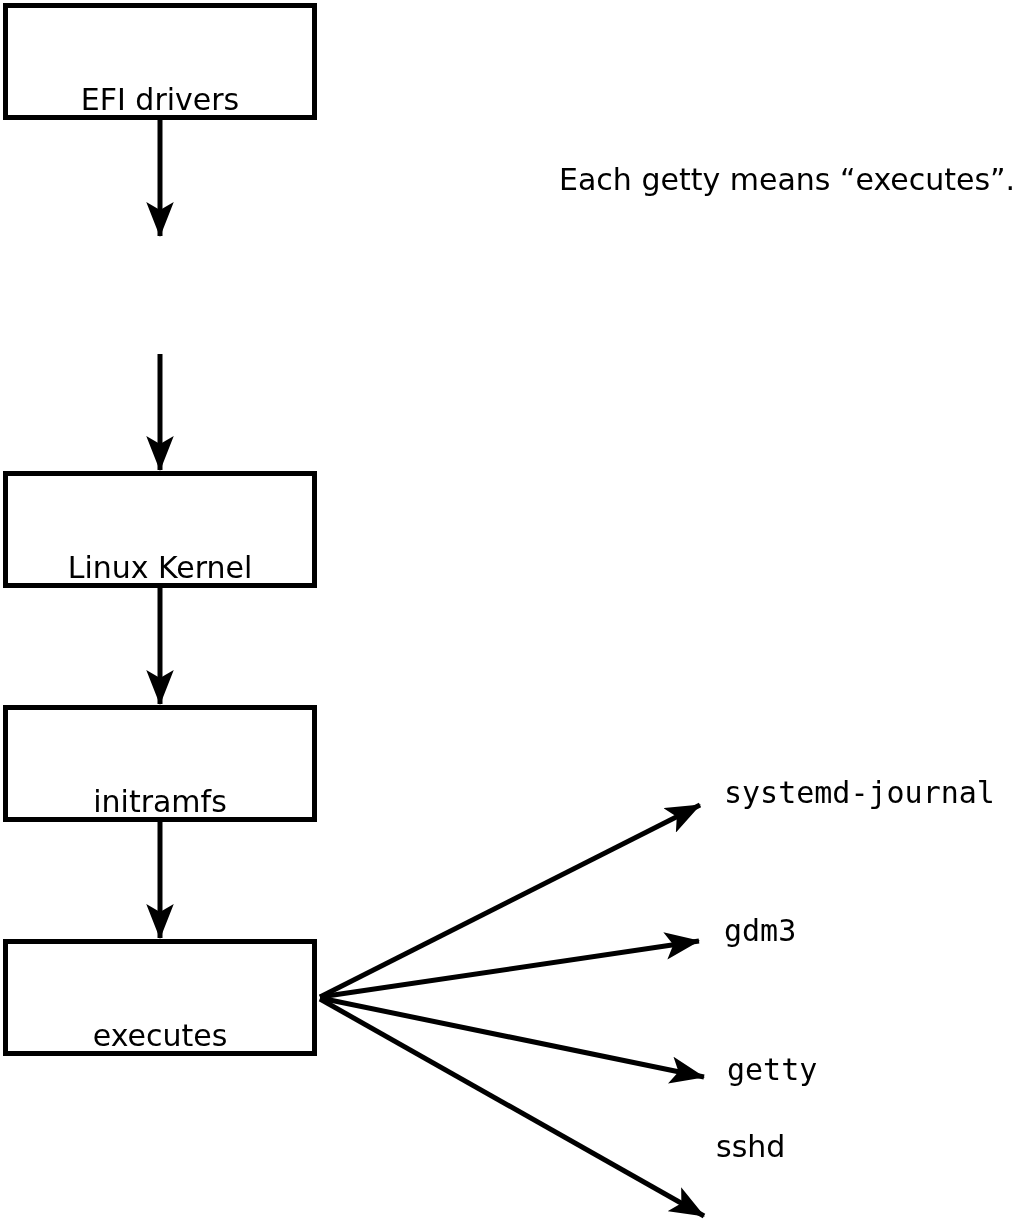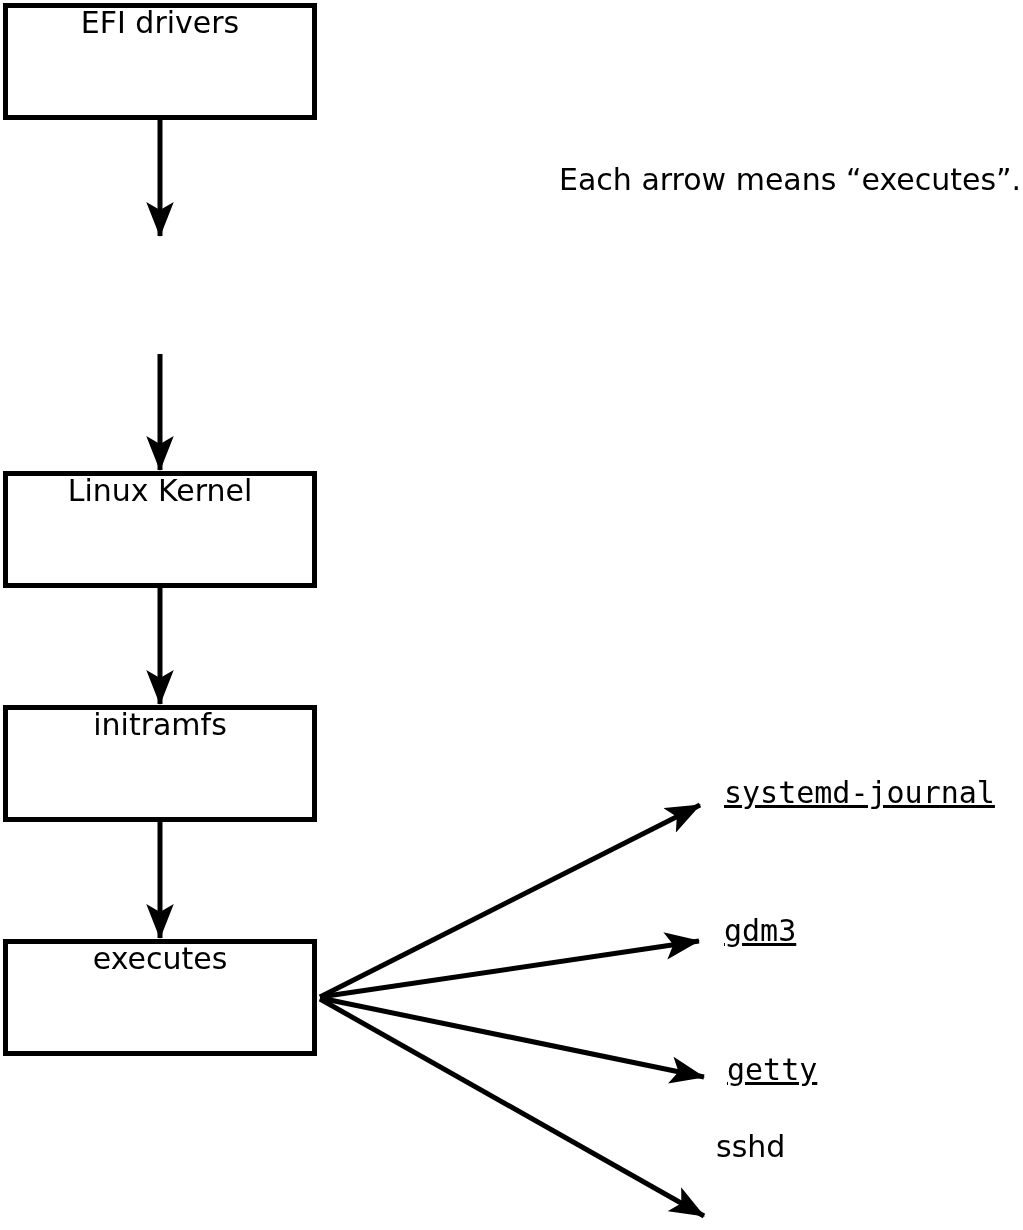--- a/index.html
+++ b/index.html
@@ -29,35 +29,34 @@
   }
   .node-box {
     position: absolute;
     left: 3px;
     width: 314px;
     height: 117px;
     box-sizing: border-box;
     border: 5px solid #000000;
     background: #ffffff;
     display: flex;
-    align-items: flex-start;
+    align-items: flex-end;
     justify-content: center;
     font-size: 30px;
     line-height: 1;
     white-space: nowrap;
   }
   .spawn-label {
     position: absolute;
     font-size: 30px;
     line-height: 36px;
     white-space: nowrap;
   }
   .mono {
     font-family: "DejaVu Sans Mono", monospace;
-    text-decoration: underline;
   }
   .sans {
     font-family: "DejaVu Sans", sans-serif;
   }
   .annotation {
     position: absolute;
     left: 559px;
     top: 161px;
     font-size: 30px;
     line-height: 38px;
@@ -98,15 +97,15 @@
   </div>
   <div class="node-box" style="top:939px">
     <span>executes</span>
   </div>
 
   <div class="spawn-label mono" style="left:724px; top:775px">systemd-journal</div>
   <div class="spawn-label mono" style="left:724px; top:913px">gdm3</div>
   <div class="spawn-label mono" style="left:727px; top:1052px">getty</div>
   <div class="spawn-label sans" style="left:716px; top:1129px">sshd</div>
 
-  <div class="annotation">Each arrow means “executes”.</div>
+  <div class="annotation">Each getty means “executes”.</div>
 
 </div>
 
 </body></html>

